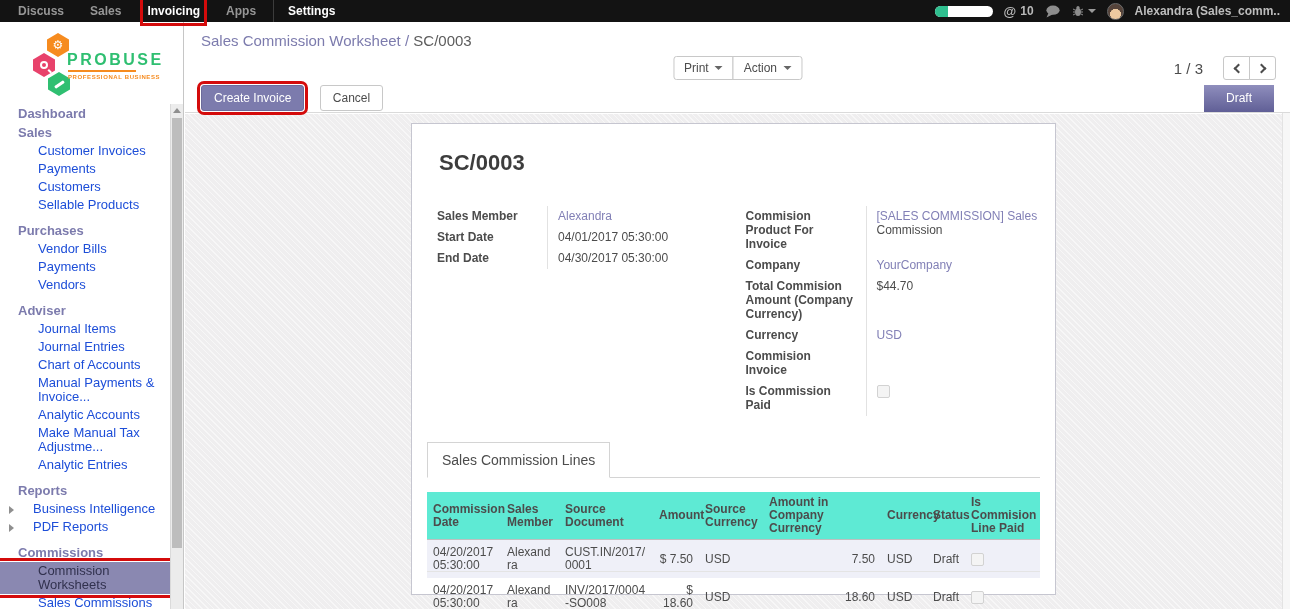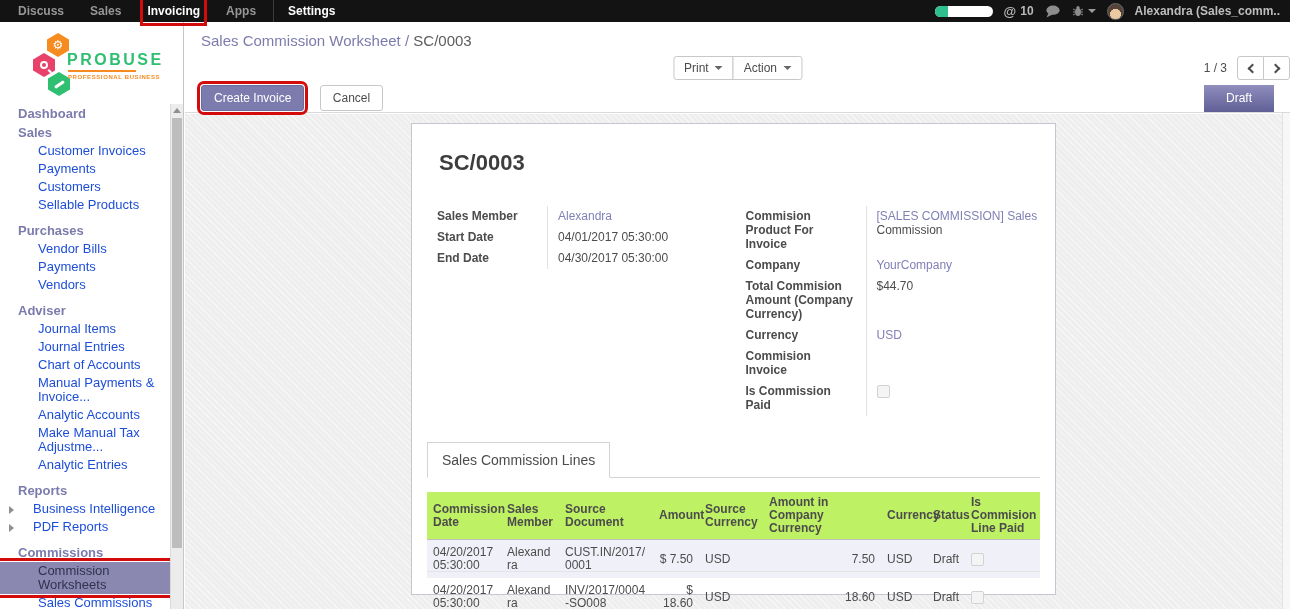--- a/index.html
+++ b/index.html
@@ -63,21 +63,21 @@
   .cp { position:absolute; top:0; left:0; right:0; height:91px; background:#fff; border-bottom:1px solid #dadada; z-index:5; }
   .crumbs { padding:10px 0 0 16px; font-size:15px; color:#888; }
   .crumbs .crumb-link { color:#7c7bad; cursor:pointer; }
   .crumbs .cur { color:#5c5c5c; }
   .cp-center { position:absolute; top:34px; left:50%; transform:translateX(-50%); display:flex; }
   .btn { background:#fff; border:1px solid #c8c8c8; color:#4c4c4c; font-size:12px; padding:4px 10px;
          display:inline-flex; align-items:center; gap:6px; cursor:pointer; height:24px; }
   .btn.grp-l { border-radius:3px 0 0 3px; }
   .btn.grp-r { border-radius:0 3px 3px 0; margin-left:-1px; }
   .caret { width:0; height:0; border-left:4px solid transparent; border-right:4px solid transparent; border-top:4px solid #666; }
-  .pager { position:absolute; top:34px; right:0; display:flex; align-items:center; gap:10px; font-size:12px; color:#4c4c4c; }
+  .pager { position:absolute; top:34px; right:14px; display:flex; align-items:center; gap:20px; font-size:15px; color:#4c4c4c; }
   .pg-group { display:flex; }
   .pg-btn { width:27px; height:24px; background:#fff; border:1px solid #c8c8c8; display:flex;
             align-items:center; justify-content:center; cursor:pointer; }
   .pg-btn.l { border-radius:3px 0 0 3px; }
   .pg-btn.r { border-radius:0 3px 3px 0; margin-left:-1px; }
   .chev { width:7px; height:7px; border-left:2px solid #4c4c4c; border-bottom:2px solid #4c4c4c; }
   .chev.left  { transform:rotate(45deg);  margin-left:3px; }
   .chev.right { transform:rotate(225deg); margin-right:3px; }
   .statusrow { position:absolute; top:63px; left:0; right:8px; height:27px; }
   .btn-primary { background:#7c7bad; border:1px solid #6c6b9b; color:#fff; border-radius:3px;
@@ -104,21 +104,21 @@
   .flink { color:#8280b6; cursor:pointer; }
   .cb { display:inline-block; width:13px; height:13px; background:#f4f4f4; border:1px solid #d2d2d2;
         border-radius:2px; vertical-align:middle; }
   .grp.right { padding-left:7px; }
 
   
   .tabs { margin-top:26px; border-bottom:1px solid #d4d4d4; padding-left:0; }
   .tab { display:inline-block; background:#fff; border:1px solid #d4d4d4; border-bottom:1px solid #fff;
          margin-bottom:-1px; padding:9px 14px; font-size:14px; color:#4c4c4c; cursor:pointer; }
   table.o-list { width:613px; border-collapse:collapse; table-layout:fixed; font-size:12px; color:#4c4c4c; margin-top:14px; }
-  .o-list th { background:#bef264; border-bottom:1px solid #bfbfbf; font-weight:bold; text-align:left;
+  .o-list th { background:#5eead4; border-bottom:1px solid #bfbfbf; font-weight:bold; text-align:left;
                padding:4px 6px; vertical-align:middle; line-height:13px; }
   .o-list td { padding:6px 6px; vertical-align:middle; line-height:13px; word-wrap:break-word; }
   .o-list tr.odd { background:#eff0f8; }
   .num { text-align:right; }
   .sheet-hr { position:absolute; left:15px; right:15px; bottom:14px; border:none; border-top:1px solid #e4e4e4; }
 </style>
 </head>
 <body>
 
 <div class="screen">

